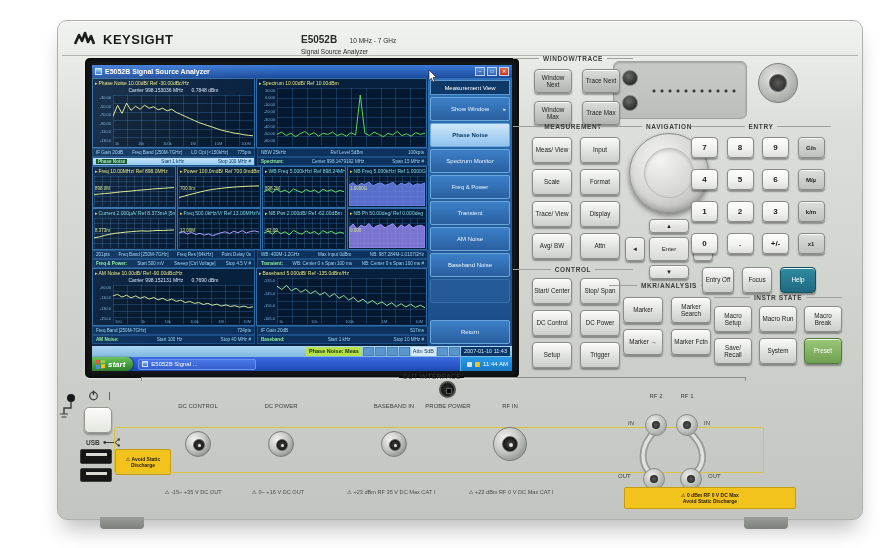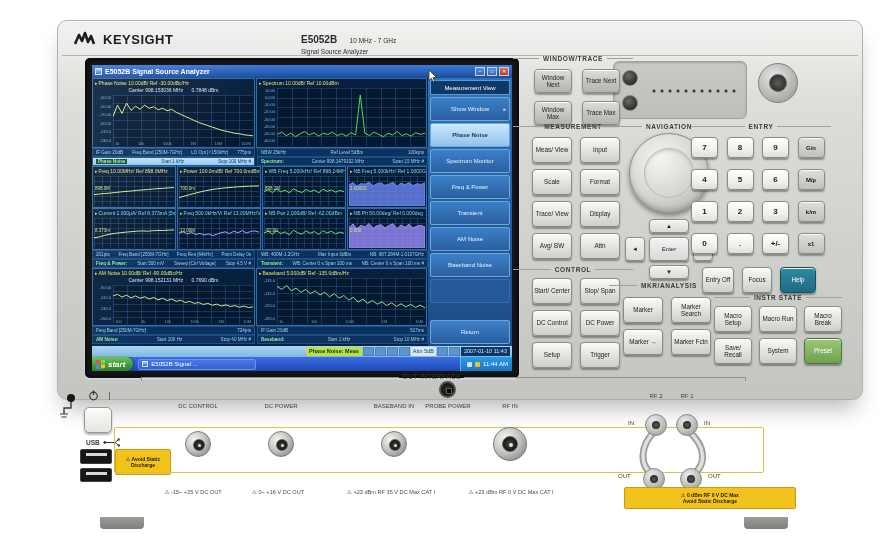--- a/index.html
+++ b/index.html
@@ -1,18 +1,18 @@
 <!DOCTYPE html>
 <html><head>
 <meta charset="utf-8">
 <style>
   html,body{margin:0;padding:0;background:#ffffff;}
   *{box-sizing:border-box;font-family:"Liberation Sans","DejaVu Sans",sans-serif;}
   .stage{position:relative;width:884px;height:548px;overflow:hidden;background:#fff;}
-  .instrument{position:absolute;left:57px;top:20px;width:806px;height:380px;border-radius:10px;
+  .instrument{position:absolute;left:57px;top:20px;width:806px;height:500px;border-radius:10px;
     background:linear-gradient(180deg,#f1f3f0 0%,#dddfdb 20%,#cfd1cd 60%,#c3c5c1 100%);
     border:1px solid #aeb0ac;box-shadow:0 14px 22px -6px rgba(0,0,0,.28), inset 0 1px 0 #fff;}
   .hgroove{position:absolute;left:4px;right:4px;top:34px;border-top:1px solid #b2b4b0;border-bottom:1px solid #eceeea;}
   .foot{position:absolute;height:12px;background:linear-gradient(#9a9c98,#7e807c);border-radius:0 0 4px 4px;}
 
   
   .logo{position:absolute;left:16px;top:10px;display:flex;align-items:center;gap:5px;}
   .logoname{font-weight:bold;font-size:13px;letter-spacing:.5px;color:#1c1e1c;}
   .model{position:absolute;left:243px;top:8px;color:#2a2c2a;}
   .model .m1{font-weight:bold;font-size:10px;display:inline-block;}

